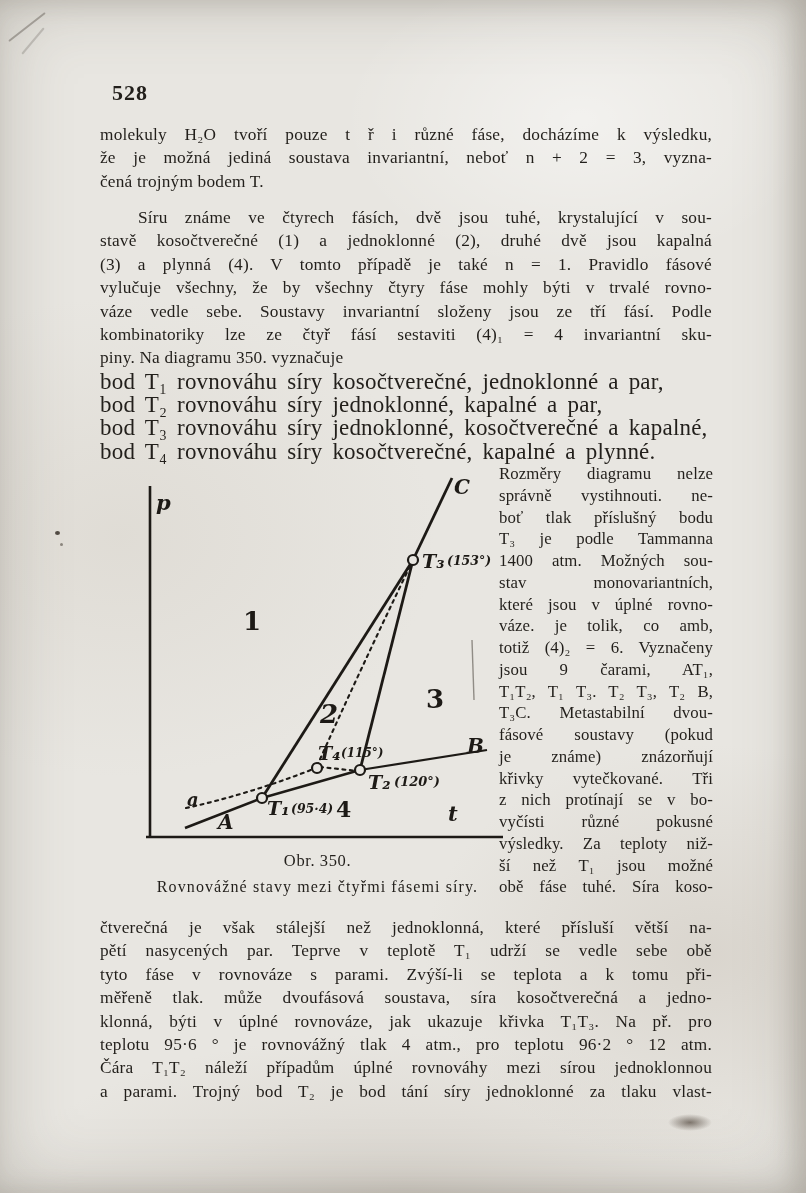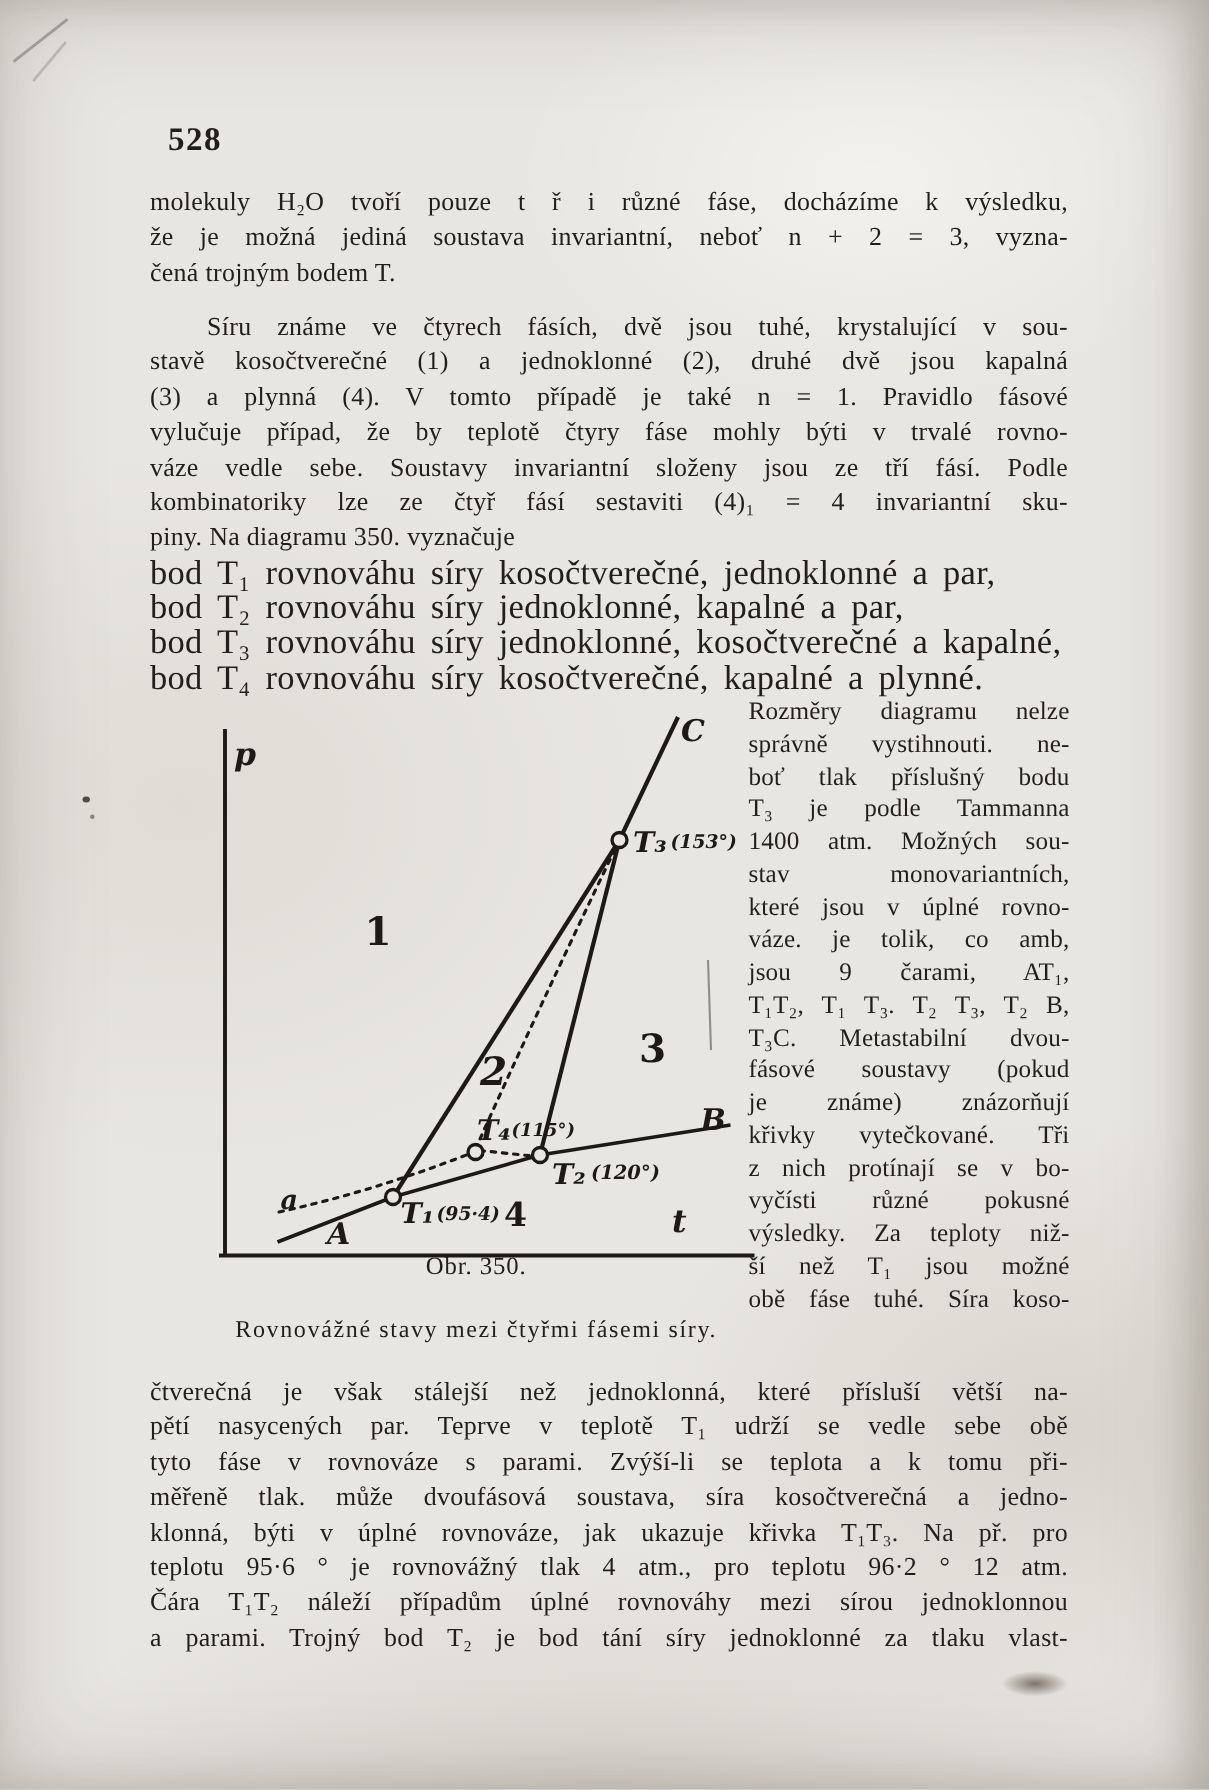--- a/index.html
+++ b/index.html
@@ -25,21 +25,21 @@
   .lastleft>div:last-child{text-align-last:left;}
   .indent>div:first-child{text-indent:38px;}
   .main-text{font-size:17.3px;letter-spacing:.2px;}
   .list-text{font-size:23px;word-spacing:4px;letter-spacing:.2px;}
   .list-text>div{line-height:23.2px;}
   .col-text{font-size:16.8px;letter-spacing:.1px;}
   .col-text>div{line-height:21.75px;}
   .pagenum{position:absolute;left:112px;top:80px;font-size:22px;font-weight:bold;letter-spacing:1px;}
   .figure{position:absolute;left:130px;top:470px;width:375px;height:445px;}
   .figcap{position:absolute;left:0;width:375px;text-align:center;}
-  .figcap1{top:364px;font-size:16.5px;letter-spacing:.6px;}
+  .figcap1{top:381px;font-size:16.5px;letter-spacing:.6px;}
   .figcap2{top:408px;font-size:16px;letter-spacing:1.1px;}
   svg text{font-family:"DejaVu Serif","Liberation Serif",serif;fill:#1d1a16;}
   .lbl{font-style:italic;font-weight:bold;}
   .reg{font-weight:bold;}
   .speck{position:absolute;border-radius:50%;background:rgba(45,38,30,.8);}
   .smudge{position:absolute;left:668px;top:1114px;width:44px;height:17px;border-radius:50%;
     background:radial-gradient(closest-side, rgba(58,46,36,.6), rgba(58,46,36,0));}
   .crease{position:absolute;background:rgba(60,52,44,.35);height:2px;border-radius:2px;}
   .crease1{left:4px;top:26px;width:46px;transform:rotate(-38deg);}
   .crease2{left:16px;top:40px;width:34px;transform:rotate(-50deg);opacity:.6;}
@@ -60,21 +60,21 @@
   <div class="tblock main-text just lastleft" style="left:100px;top:123px;width:612px;">
       <div>molekuly H₂O tvoří pouze t ř i různé fáse, docházíme k výsledku,</div>
       <div>že je možná jediná soustava invariantní, neboť n + 2 = 3, vyzna-</div>
       <div>čená trojným bodem T.</div>
     </div>
 
   <div class="tblock main-text just lastleft indent" style="left:100px;top:206px;width:612px;">
       <div>Síru známe ve čtyrech fásích, dvě jsou tuhé, krystalující v sou-</div>
       <div>stavě kosočtverečné (1) a jednoklonné (2), druhé dvě jsou kapalná</div>
       <div>(3) a plynná (4). V tomto případě je také n = 1. Pravidlo fásové</div>
-      <div>vylučuje případ, že by teplotě čtyry fáse mohly býti v trvalé rovno-</div>
+      <div>vylučuje všechny, že by všechny čtyry fáse mohly býti v trvalé rovno-</div>
       <div>váze vedle sebe. Soustavy invariantní složeny jsou ze tří fásí. Podle</div>
       <div>kombinatoriky lze ze čtyř fásí sestaviti (4)₁ = 4 invariantní sku-</div>
       <div>piny. Na diagramu 350. vyznačuje</div>
     </div>
 
   <div class="tblock list-text" style="left:100px;top:370px;width:612px;">
       <div>bod T₁ rovnováhu síry kosočtverečné, jednoklonné a par,</div>
       <div>bod T₂ rovnováhu síry jednoklonné, kapalné a par,</div>
       <div>bod T₃ rovnováhu síry jednoklonné, kosočtverečné a kapalné,</div>
       <div>bod T₄ rovnováhu síry kosočtverečné, kapalné a plynné.</div>
@@ -133,20 +133,21 @@
 
   <div class="tblock col-text just" style="left:499px;top:463px;width:214px;">
       <div>Rozměry diagramu nelze</div>
       <div>správně vystihnouti. ne-</div>
       <div>boť tlak příslušný bodu</div>
       <div>T₃ je podle Tammanna</div>
       <div>1400 atm. Možných sou-</div>
       <div>stav monovariantních,</div>
       <div>které jsou v úplné rovno-</div>
       <div>váze. je tolik, co amb,</div>
+      <div>totiž (4)₂ = 6. Vyznačeny</div>
       <div>jsou 9 čarami, AT₁,</div>
       <div>T₁T₂, T₁ T₃. T₂ T₃, T₂ B,</div>
       <div>T₃C. Metastabilní dvou-</div>
       <div>fásové soustavy (pokud</div>
       <div>je známe) znázorňují</div>
       <div>křivky vytečkované. Tři</div>
       <div>z nich protínají se v bo-</div>
       <div>vyčísti různé pokusné</div>
       <div>výsledky. Za teploty niž-</div>
       <div>ší než T₁ jsou možné</div>

